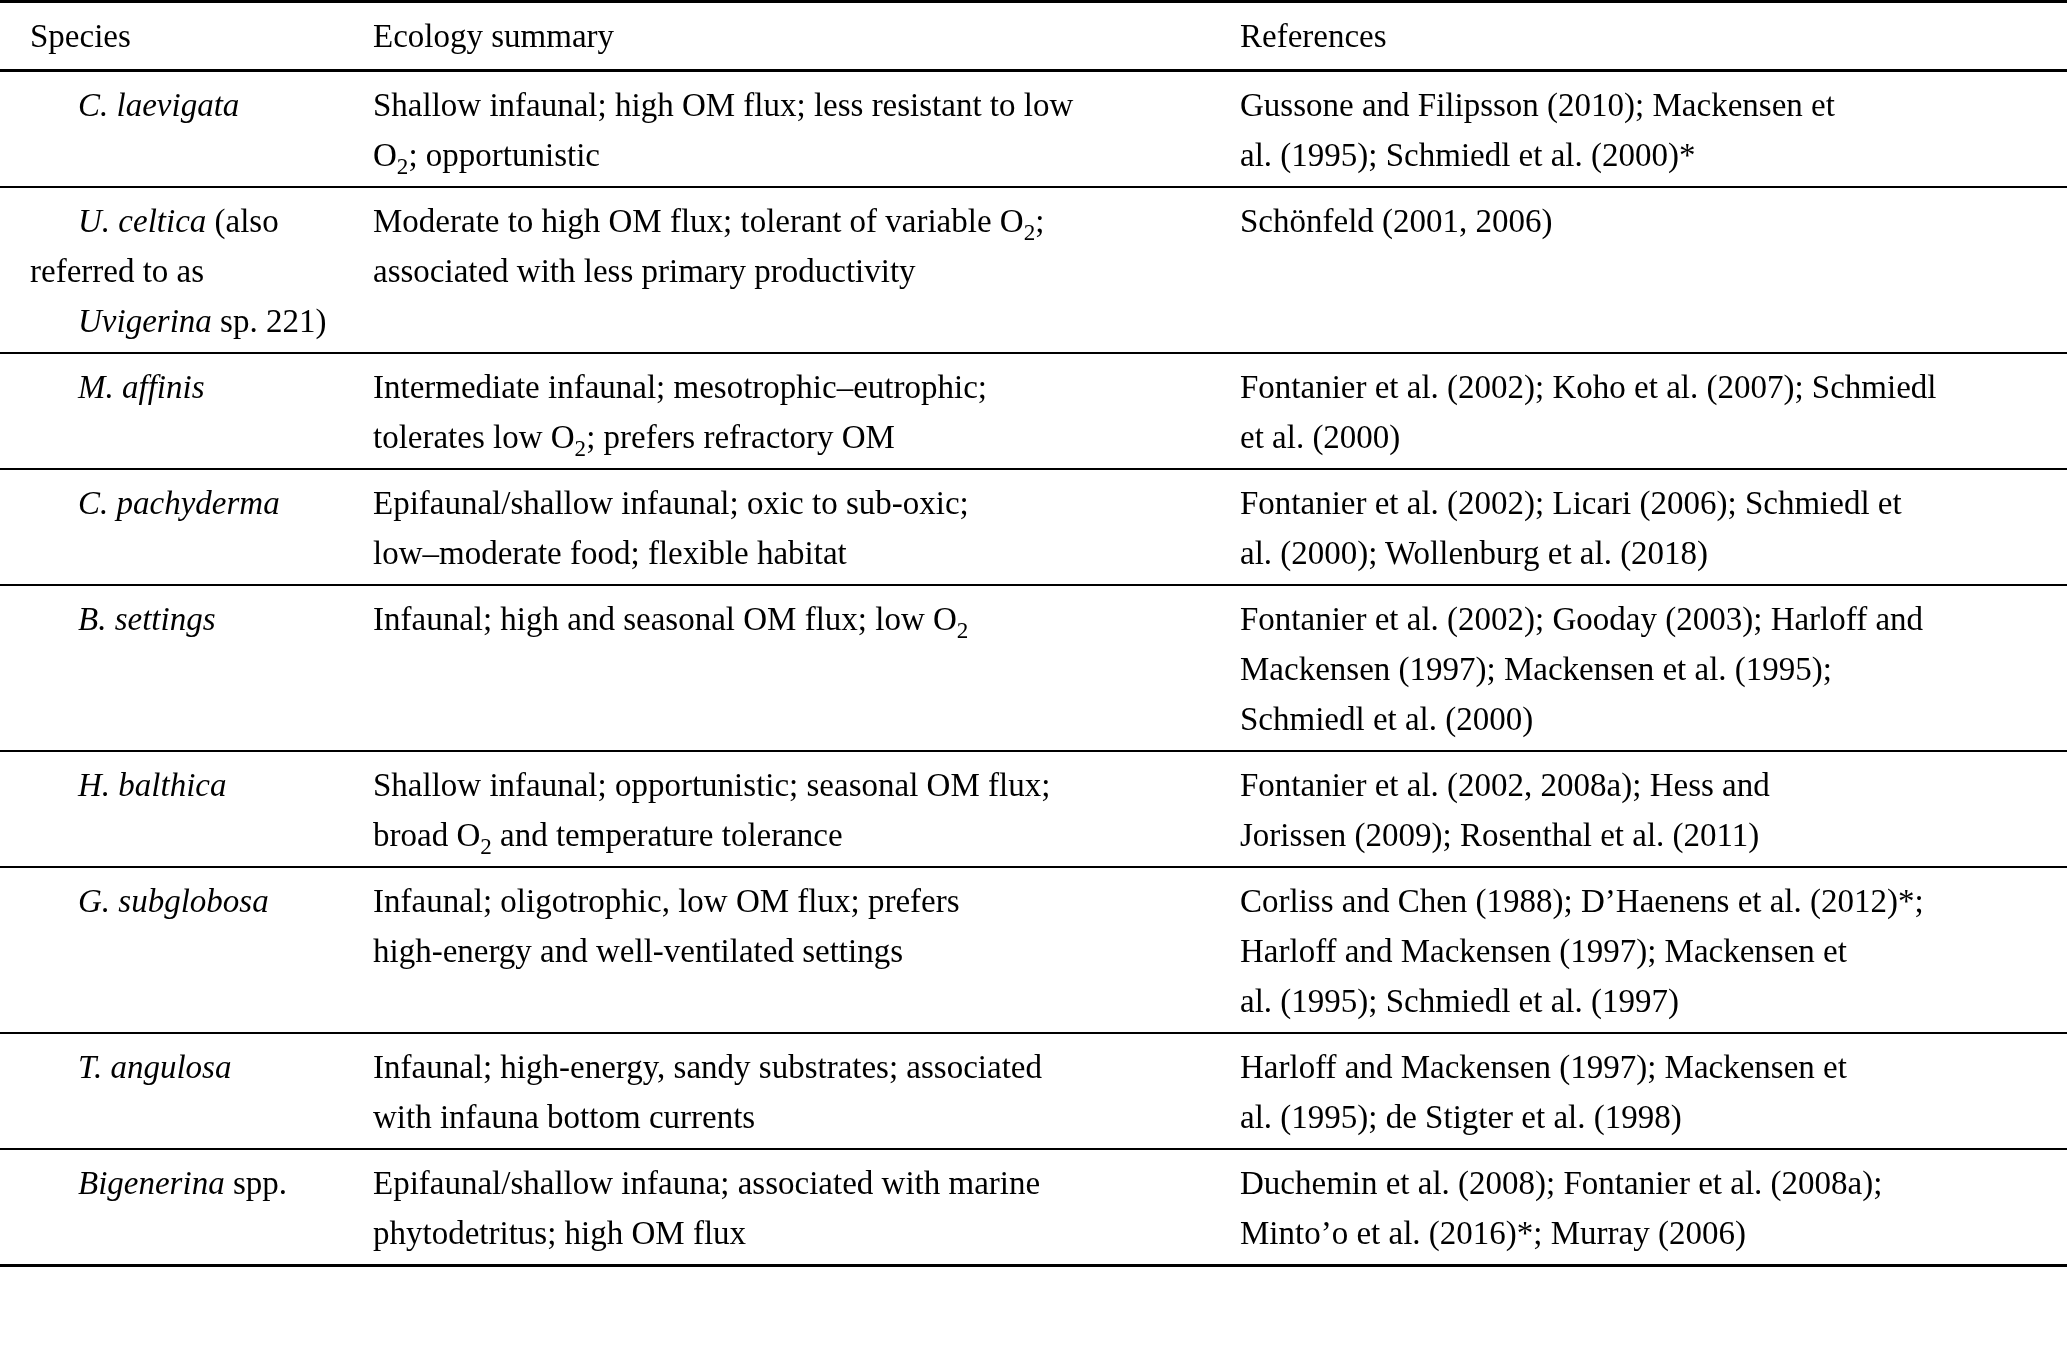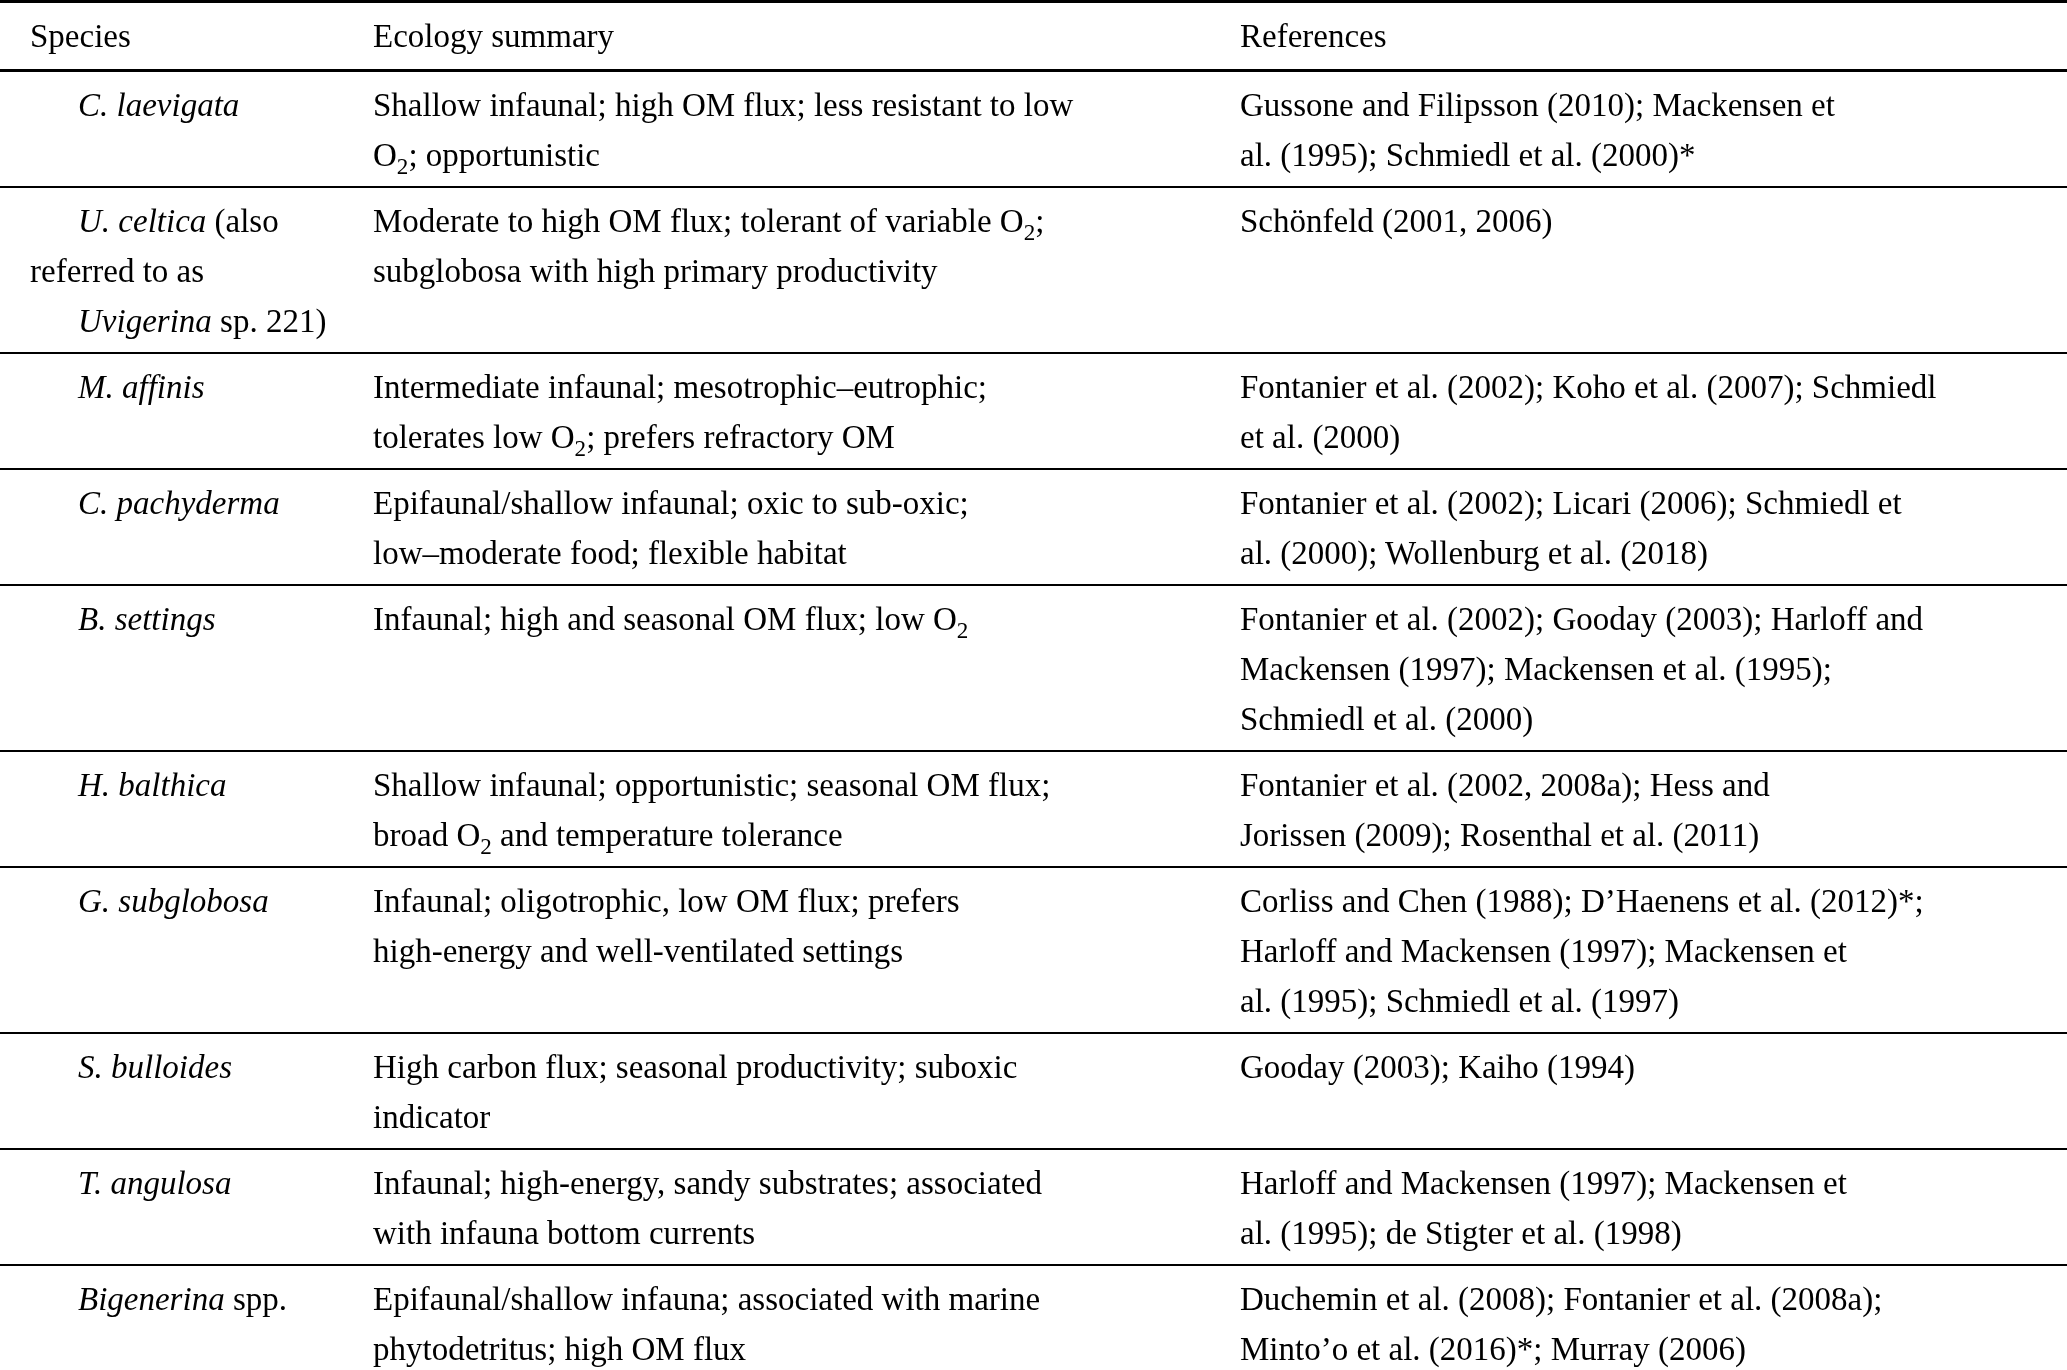--- a/index.html
+++ b/index.html
@@ -72,21 +72,21 @@
       </tr>
     </thead>
     <tbody>
       <tr>
         <td class="first"><span class="it">C. laevigata</span></td>
         <td><span>Shallow infaunal; high OM flux; less resistant to low</span><br><span>O</span><span class="sub">2</span><span>; opportunistic</span></td>
         <td><span>Gussone and Filipsson (2010); Mackensen et</span><br><span>al. (1995); Schmiedl et al. (2000)*</span></td>
       </tr>
       <tr>
         <td class="first"><span class="it">U. celtica</span><span> (also</span><br><span>referred to as</span><br><span class="it">Uvigerina</span><span> sp. 221)</span></td>
-        <td><span>Moderate to high OM flux; tolerant of variable O</span><span class="sub">2</span><span>;</span><br><span>subglobosa with high primary productivity</span></td>
+        <td><span>Moderate to high OM flux; tolerant of variable O</span><span class="sub">2</span><span>;</span><br><span>associated with less primary productivity</span></td>
         <td><span>Schönfeld (2001, 2006)</span></td>
       </tr>
       <tr>
         <td class="first"><span class="it">M. affinis</span></td>
         <td><span>Intermediate infaunal; mesotrophic–eutrophic;</span><br><span>tolerates low O</span><span class="sub">2</span><span>; prefers refractory OM</span></td>
         <td><span>Fontanier et al. (2002); Koho et al. (2007); Schmiedl</span><br><span>et al. (2000)</span></td>
       </tr>
       <tr>
         <td class="first"><span class="it">C. pachyderma</span></td>
         <td><span>Epifaunal/shallow infaunal; oxic to sub-oxic;</span><br><span>low–moderate food; flexible habitat</span></td>
@@ -101,25 +101,20 @@
         <td class="first"><span class="it">H. balthica</span></td>
         <td><span>Shallow infaunal; opportunistic; seasonal OM flux;</span><br><span>broad O</span><span class="sub">2</span><span> and temperature tolerance</span></td>
         <td><span>Fontanier et al. (2002, 2008a); Hess and</span><br><span>Jorissen (2009); Rosenthal et al. (2011)</span></td>
       </tr>
       <tr>
         <td class="first"><span class="it">G. subglobosa</span></td>
         <td><span>Infaunal; oligotrophic, low OM flux; prefers</span><br><span>high-energy and well-ventilated settings</span></td>
         <td><span>Corliss and Chen (1988); D’Haenens et al. (2012)*;</span><br><span>Harloff and Mackensen (1997); Mackensen et</span><br><span>al. (1995); Schmiedl et al. (1997)</span></td>
       </tr>
       <tr>
-        <td class="first"><span class="it">S. bulloides</span></td>
-        <td><span>High carbon flux; seasonal productivity; suboxic</span><br><span>indicator</span></td>
-        <td><span>Gooday (2003); Kaiho (1994)</span></td>
-      </tr>
-      <tr>
         <td class="first"><span class="it">T. angulosa</span></td>
         <td><span>Infaunal; high-energy, sandy substrates; associated</span><br><span>with infauna bottom currents</span></td>
         <td><span>Harloff and Mackensen (1997); Mackensen et</span><br><span>al. (1995); de Stigter et al. (1998)</span></td>
       </tr>
       <tr>
         <td class="first"><span class="it">Bigenerina</span><span> spp.</span></td>
         <td><span>Epifaunal/shallow infauna; associated with marine</span><br><span>phytodetritus; high OM flux</span></td>
         <td><span>Duchemin et al. (2008); Fontanier et al. (2008a);</span><br><span>Minto’o et al. (2016)*; Murray (2006)</span></td>
       </tr>
     </tbody>

